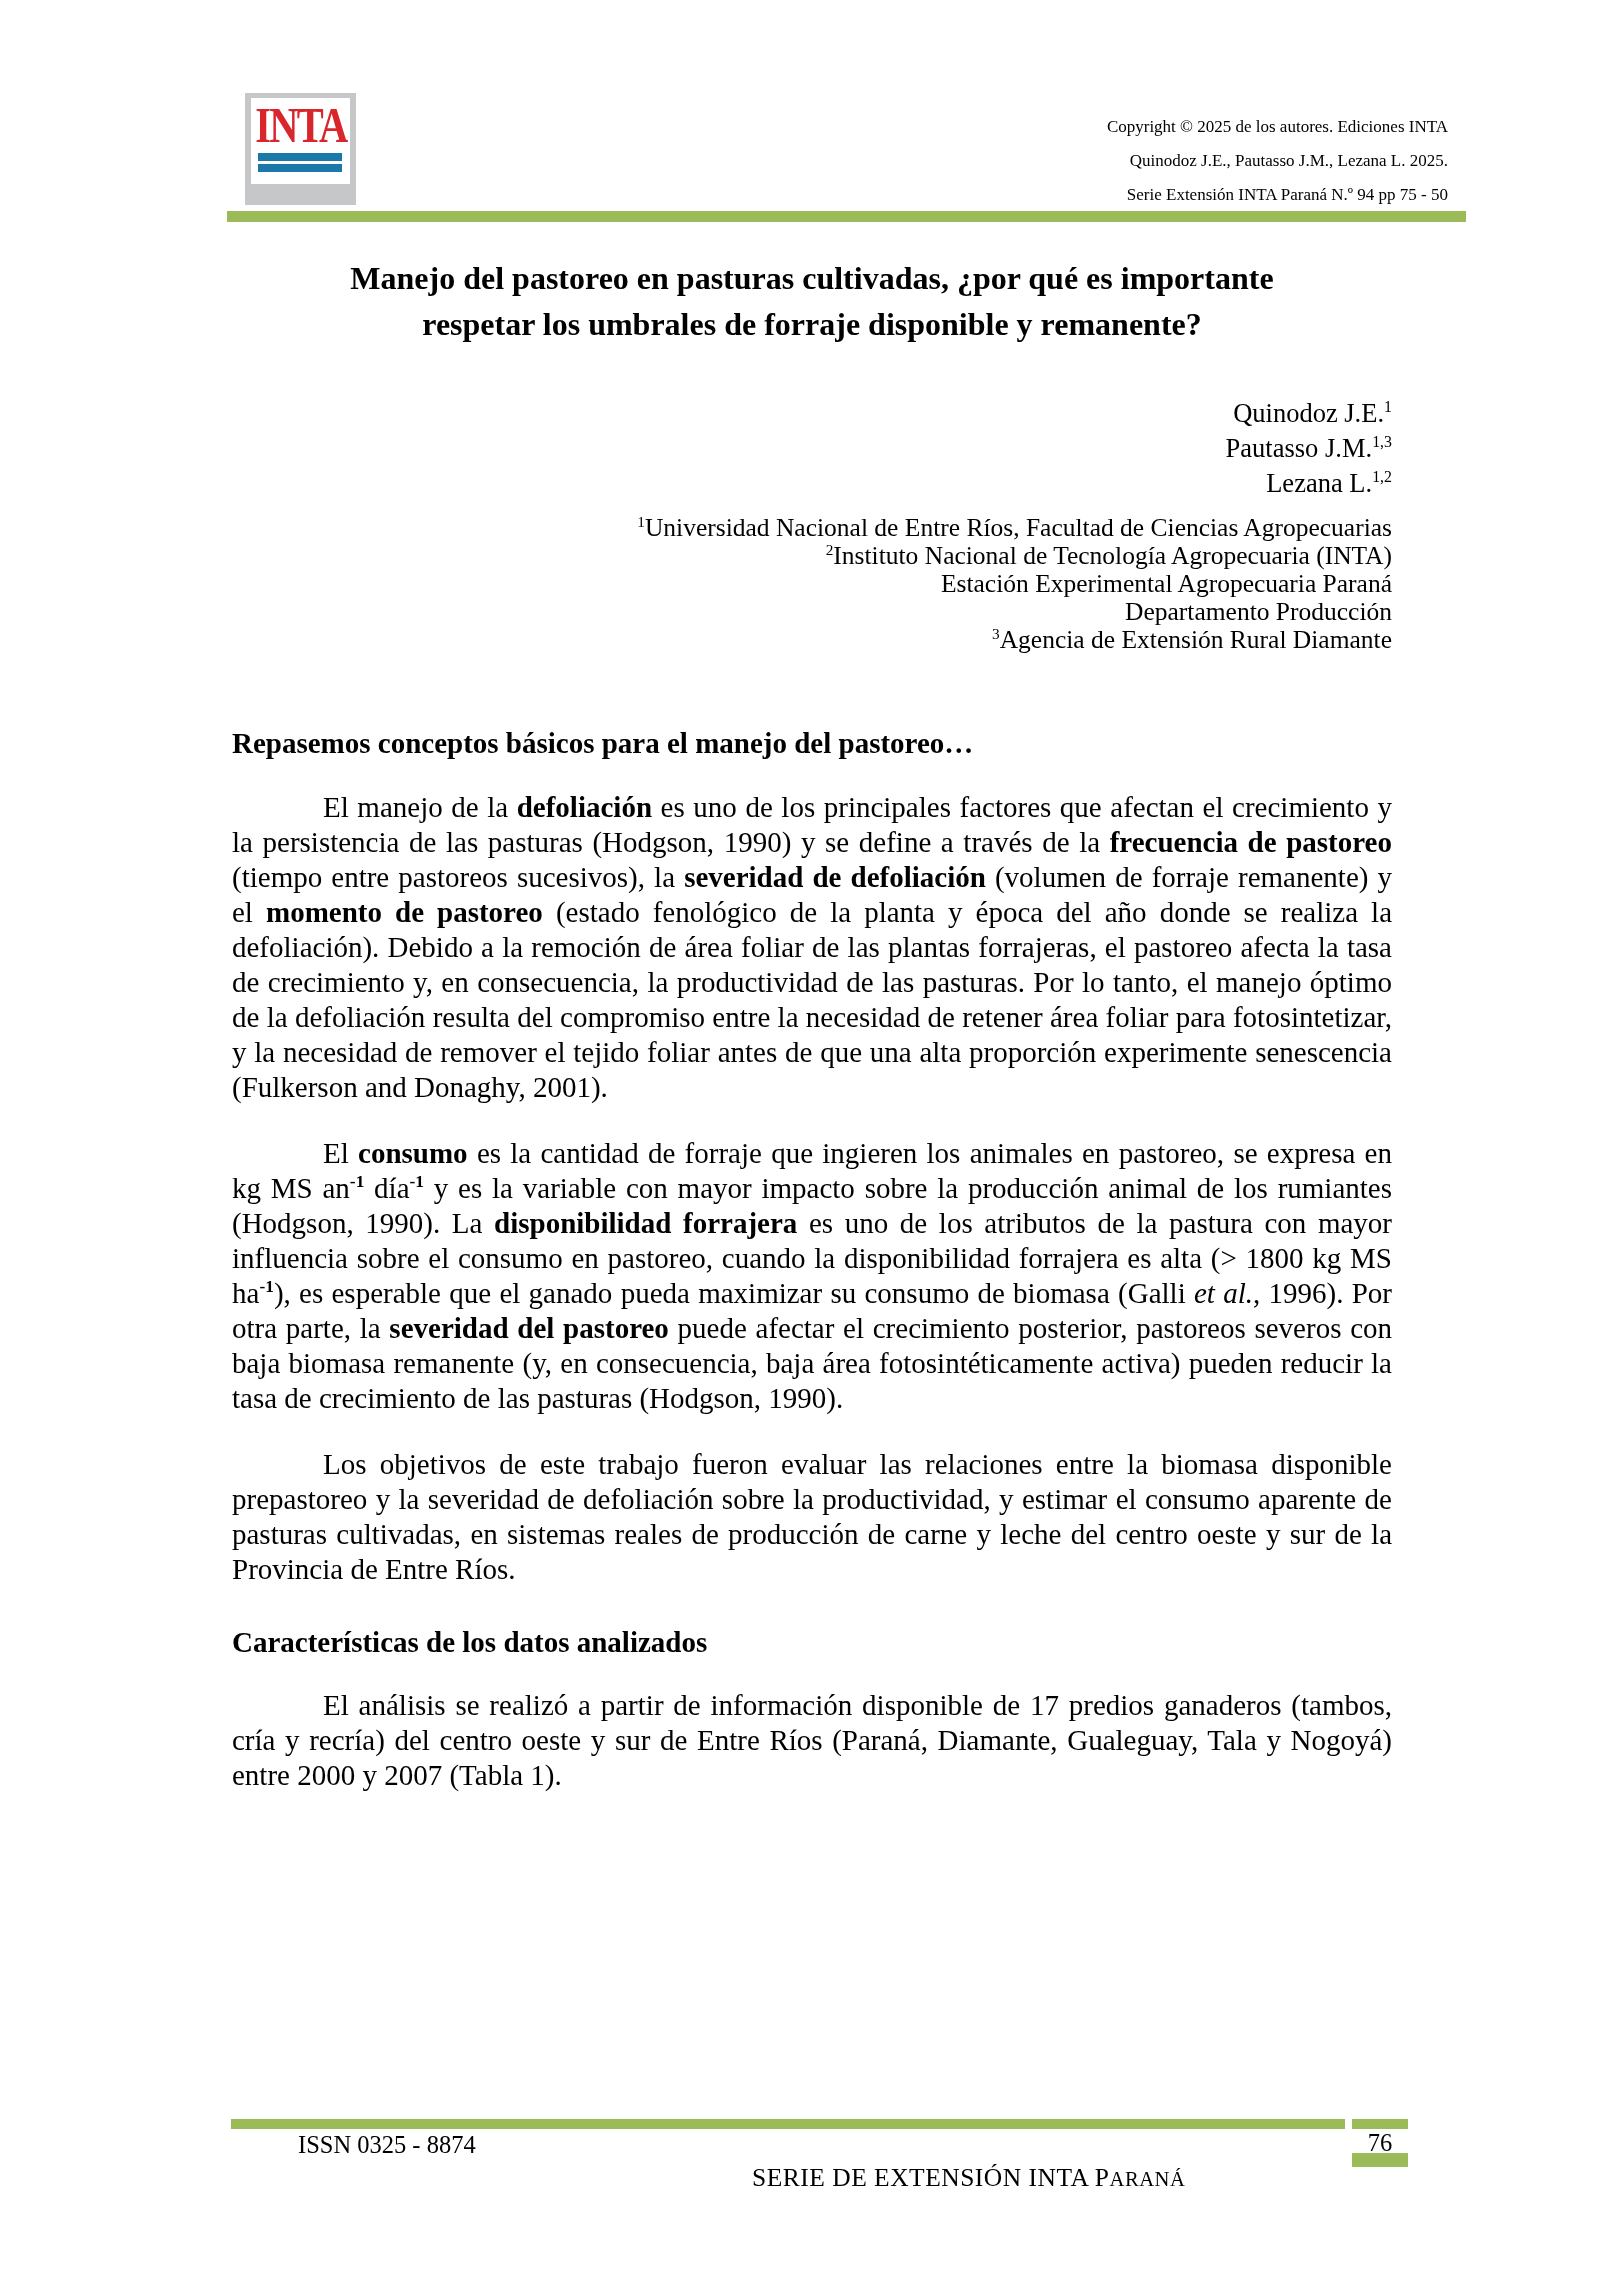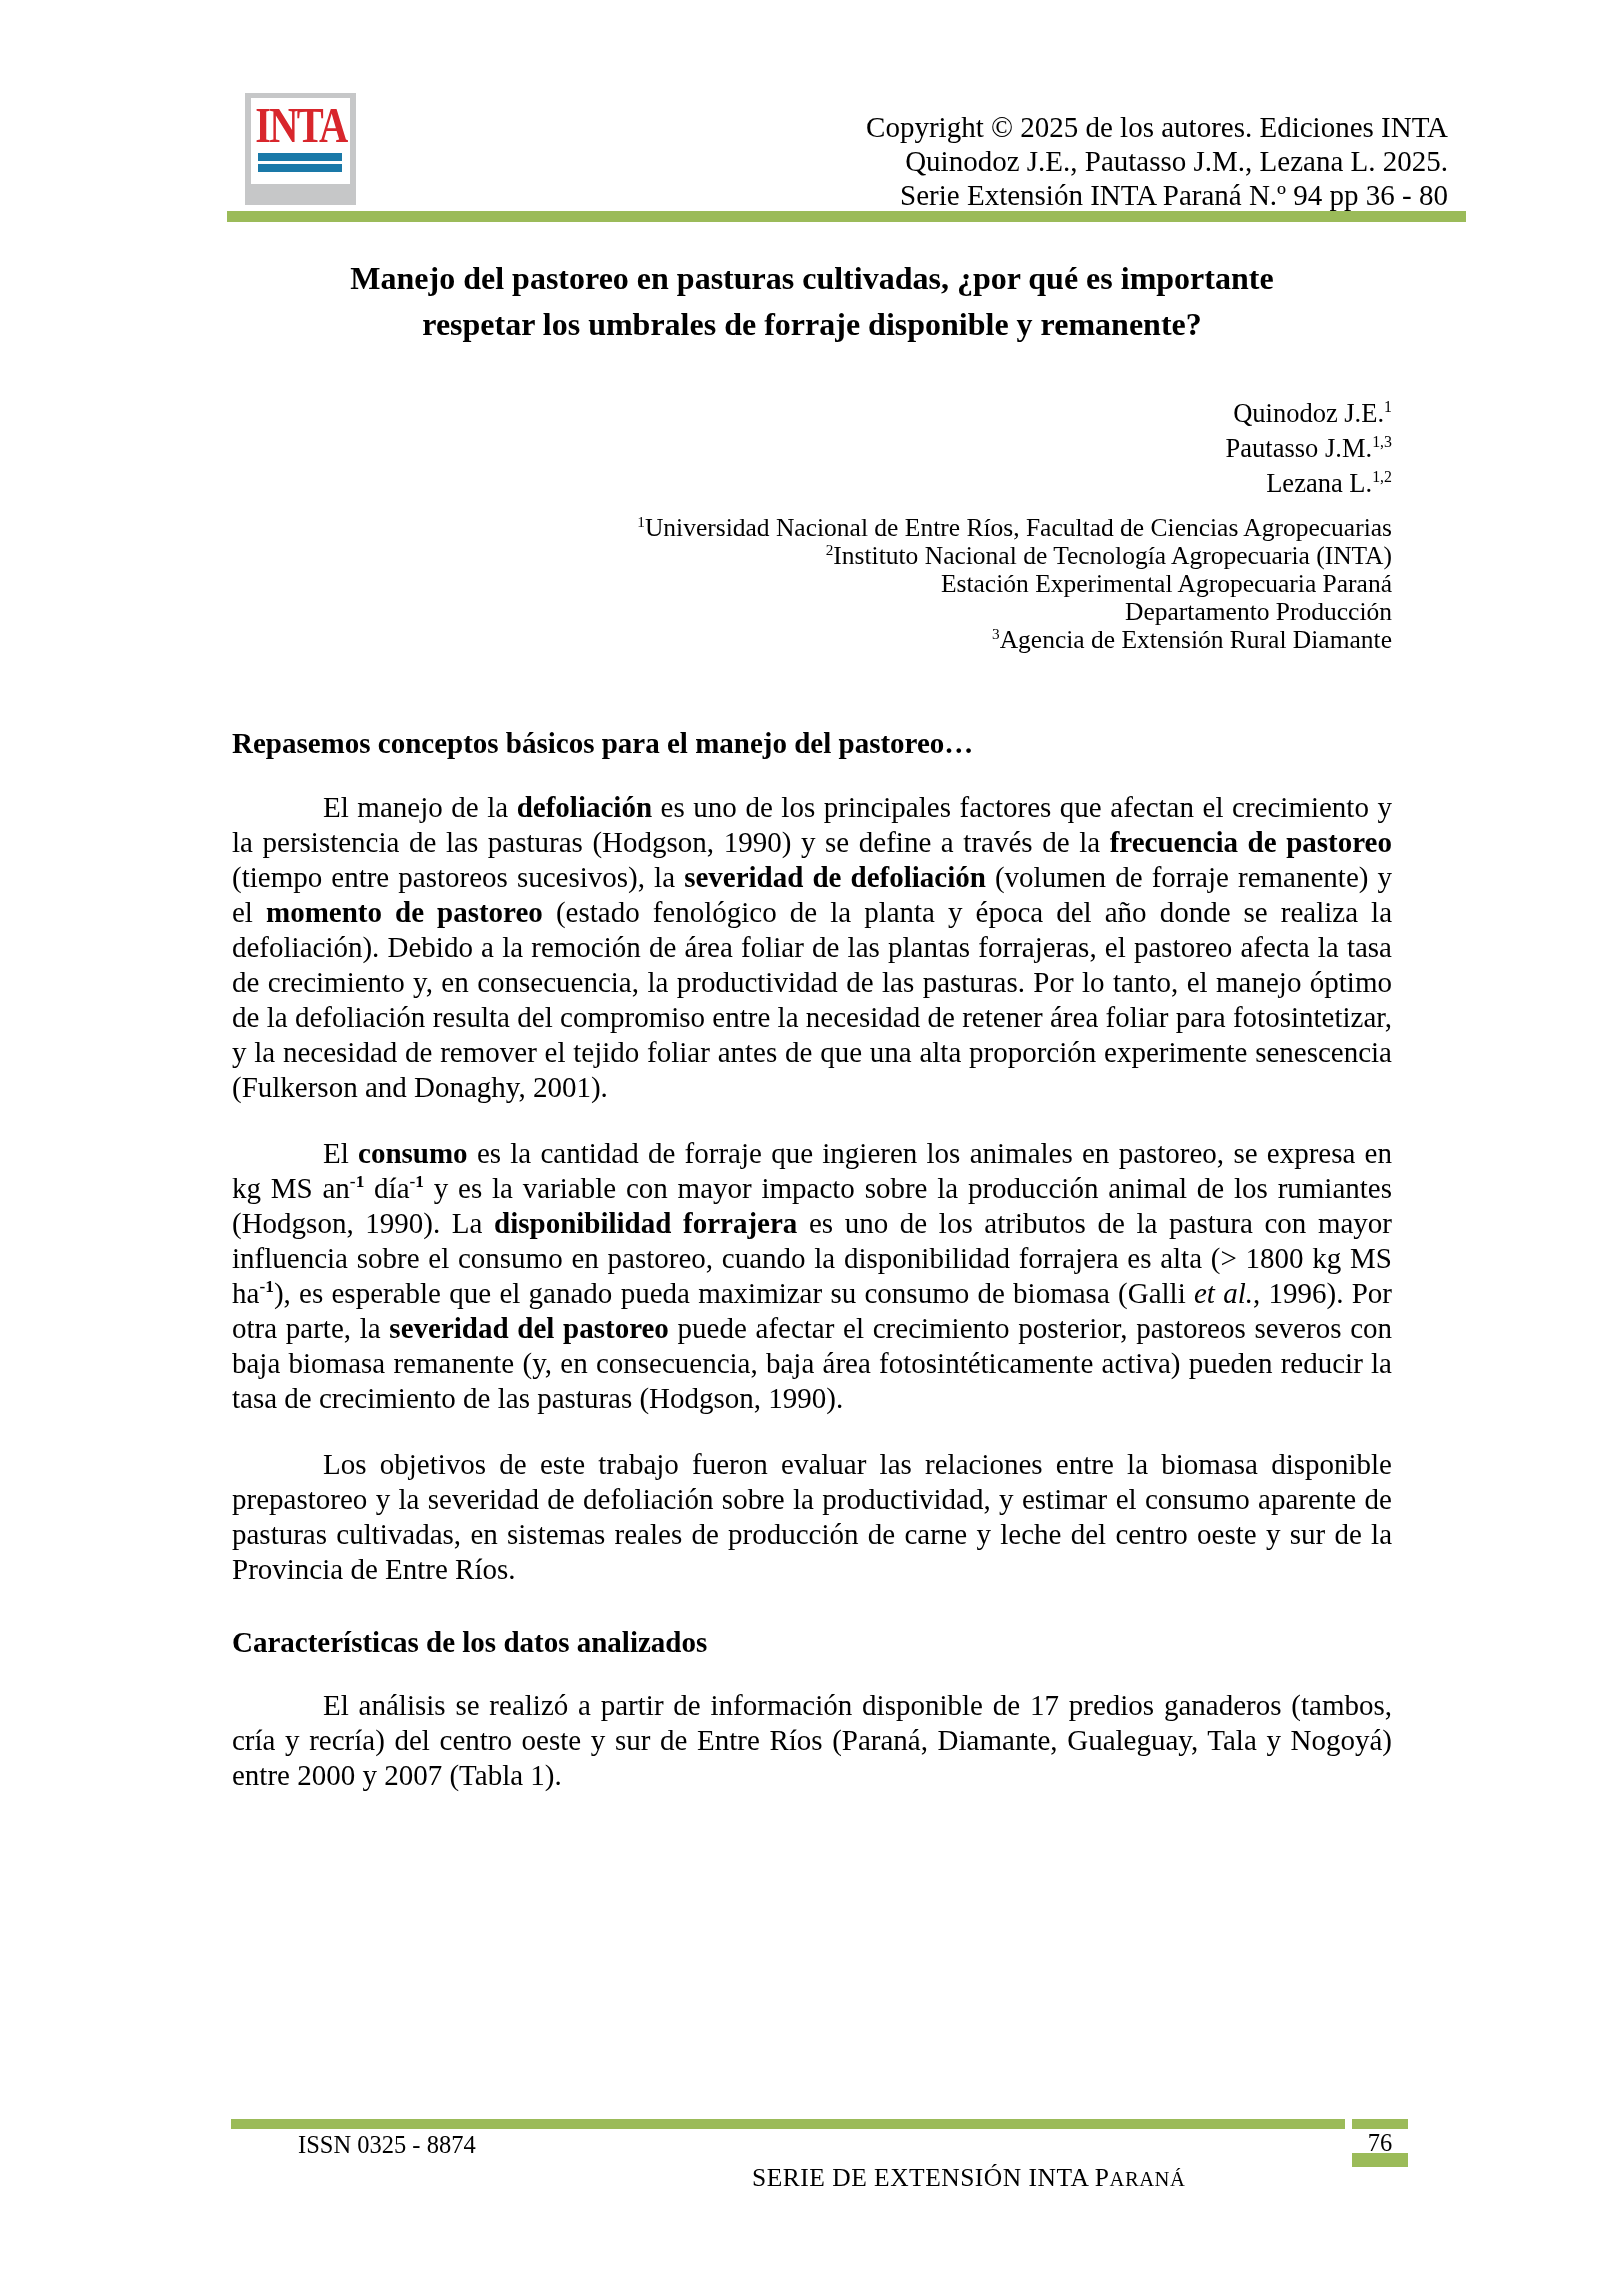--- a/index.html
+++ b/index.html
@@ -16,21 +16,21 @@
     position:absolute; left:5.9px; top:4.9px; width:99px; height:86px; background:#ffffff;
     display:flex; flex-direction:column; align-items:center;
   }
   .logo-text {
     color:#d8262c; font-weight:bold; font-size:46px; line-height:51px;
     letter-spacing:-2px; transform:scale(0.88,1.08); transform-origin:center top;
   }
   .logo-bar { width:84px; height:7.8px; background:#1a79a8; margin-top:3.9px; }
   .copyright {
     position:absolute; right:173px; top:110px; text-align:right;
-    font-size:29px; line-height:34px; color:#000;
+    font-size:17px; line-height:34px; color:#000;
   }
   .header-rule {
     position:absolute; left:227px; top:211px; width:1239px; height:10.8px; background:#9bbb59;
   }
   
   .content { position:absolute; left:232px; top:247px; width:1160px; }
   .title { margin:7.8px 0 0 0; font-size:32px; font-weight:bold; line-height:46px; text-align:center; }
   .tline { display:block; }
   .authors { margin-top:49px; text-align:right; font-size:26.5px; line-height:35px; }
   .affiliations { margin-top:13.7px; text-align:right; font-size:25.5px; line-height:28px; }
@@ -60,21 +60,21 @@
     <div class="logo-inner">
       <div class="logo-text">INTA</div>
       <div class="logo-bar"></div>
       <div class="logo-bar"></div>
     </div>
   </div>
 
   <div class="copyright">
     <div>Copyright © 2025 de los autores. Ediciones INTA</div>
     <div>Quinodoz J.E., Pautasso J.M., Lezana L. 2025.</div>
-    <div>Serie Extensión INTA Paraná N.º 94 pp 36 - 80</div>
+    <div>Serie Extensión INTA Paraná N.º 94 pp 75 - 50</div>
   </div>
 
   <div class="header-rule"></div>
 
   <div class="content">
 
     <h1 class="title">
       <span class="tline">Manejo del pastoreo en pasturas cultivadas, ¿por qué es importante</span>
       <span class="tline">respetar los umbrales de forraje disponible y remanente?</span>
     </h1>

